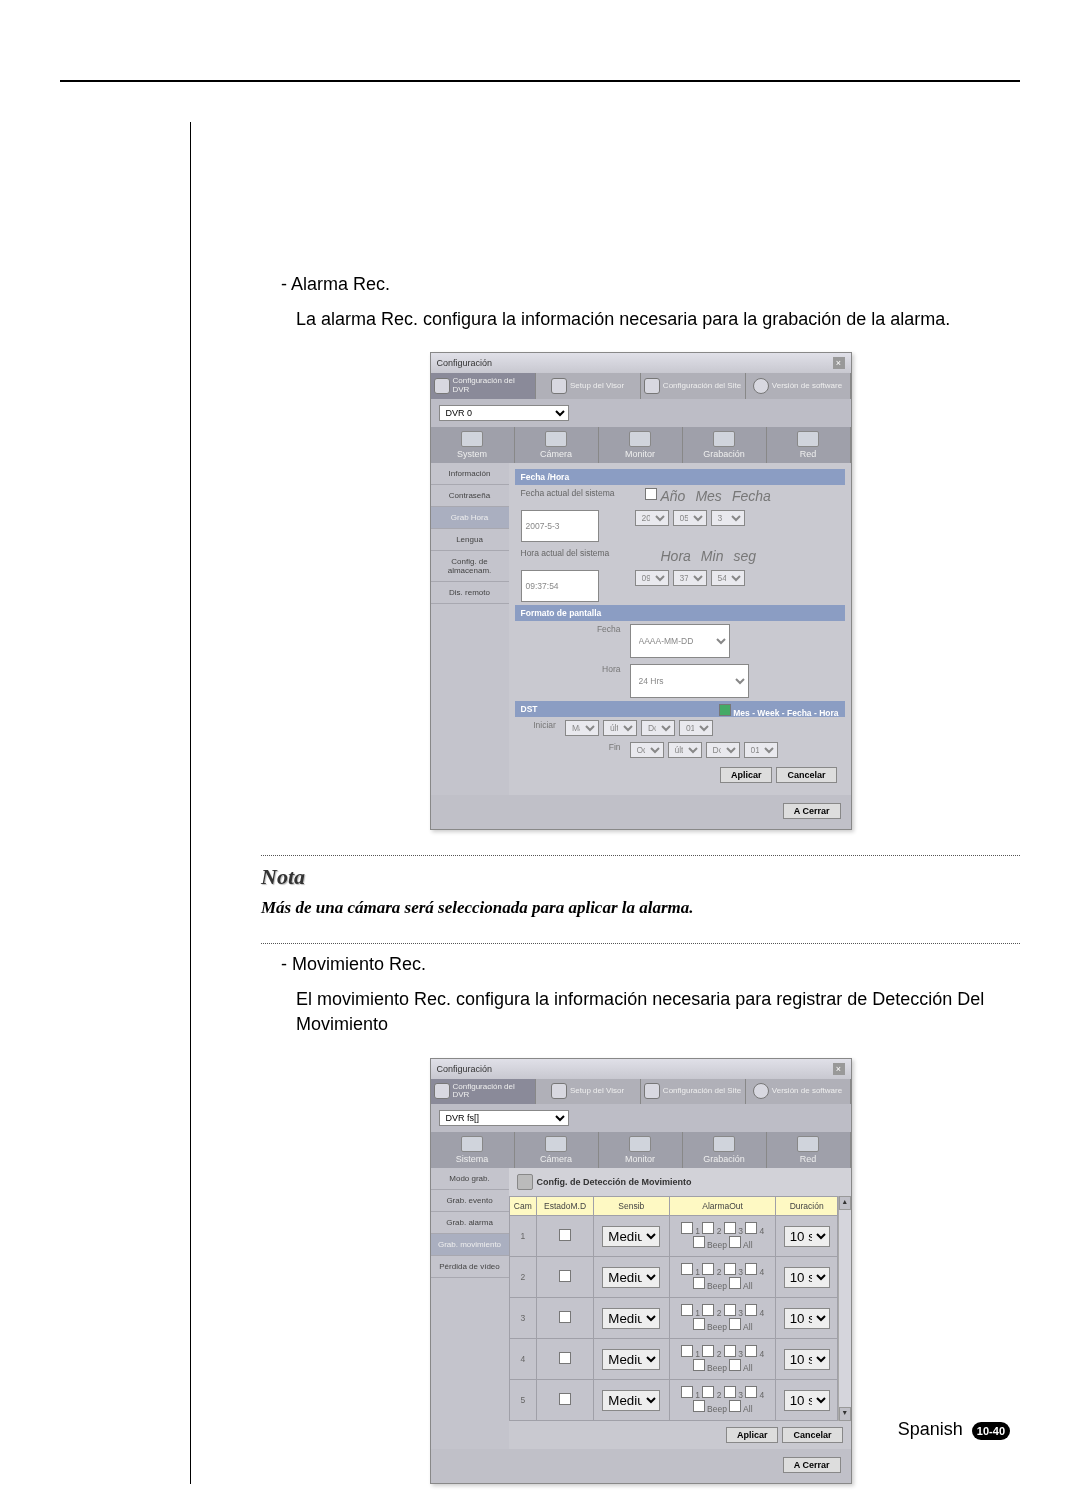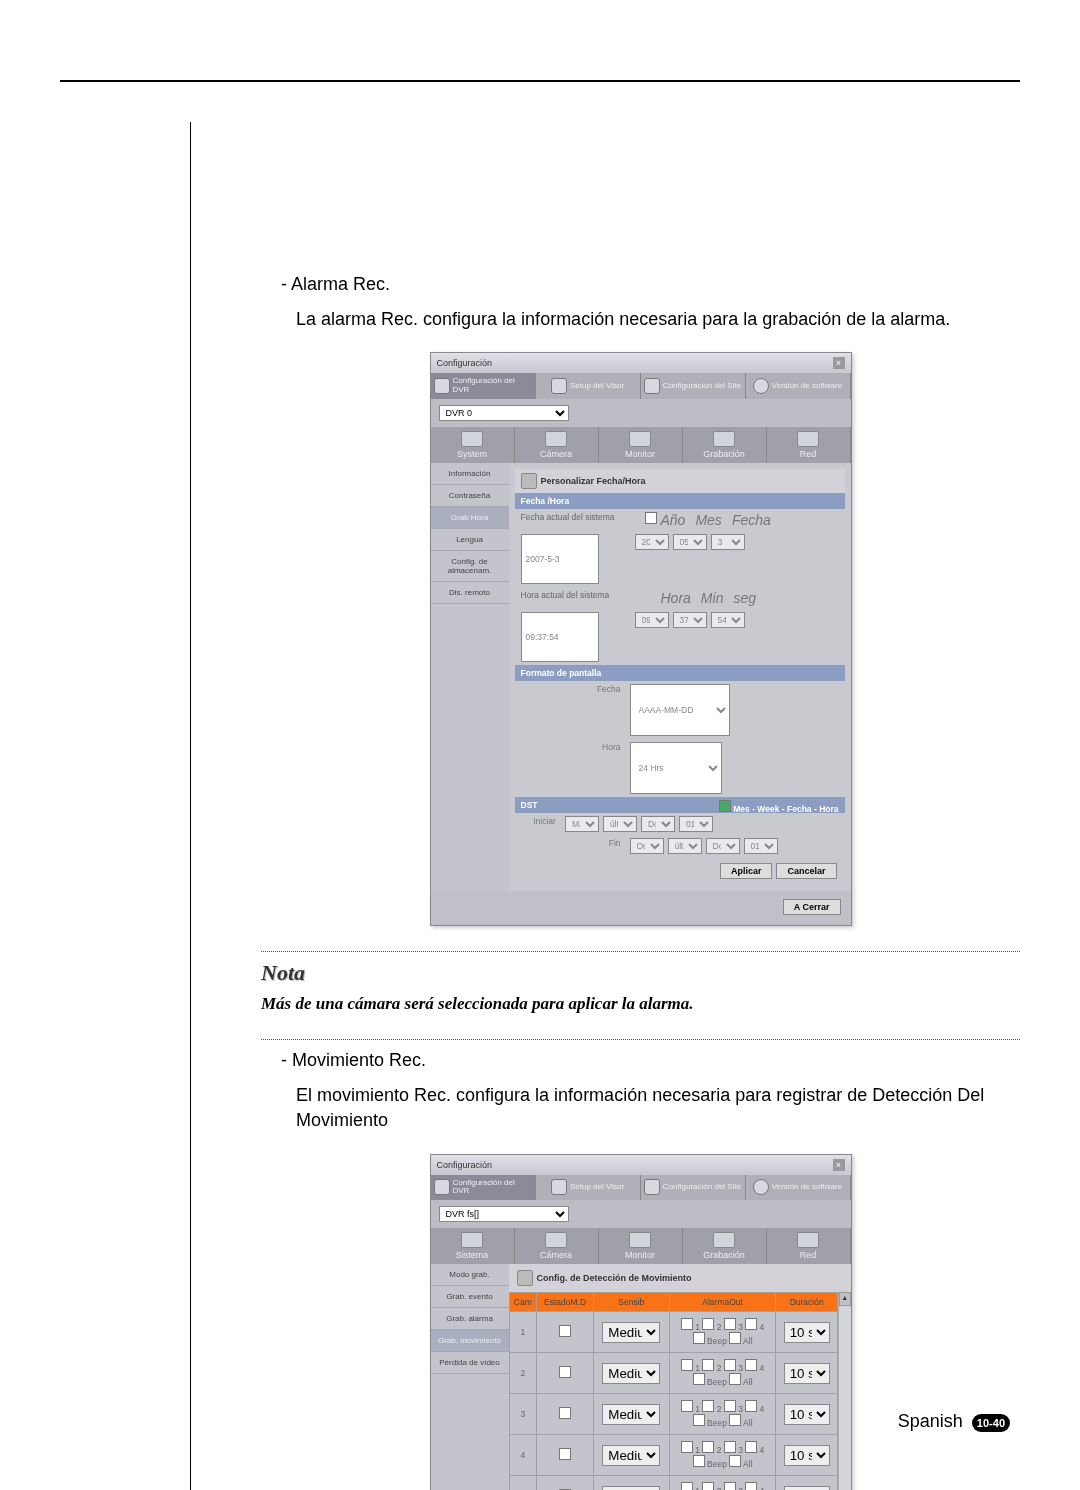--- a/index.html
+++ b/index.html
@@ -190,21 +190,21 @@
     padding: 3px 6px;
     font-size: 8.5px;
     color:#333;
   }
   .form-row label.lab { width: 120px; color:#666; }
   .form-row .lab2 { width: 100px; text-align:right; padding-right:5px; color:#777;}
   .ibox {
     border: 1px solid #888;
     background: #fff;
     font-size: 8.5px;
-    padding: 19px 4px;
+    padding: 10px 4px;
     width: 68px;
     color:#888;
   }
   .sbox {
     border: 1px solid #888;
     background: #e9e9ee;
     font-size: 8.5px;
     padding: 1px 2px;
     width: 34px;
     color:#888;
@@ -238,21 +238,21 @@
   }
 
   
   .mdtable {
     border-collapse: collapse;
     width: 100%;
     font-size: 8.5px;
     background:#d0d0d5;
   }
   .mdtable th {
-    background:#f97316;
+    background:#fef9c3;
     color:#444;
     padding: 4px 2px;
     border:1px solid #a0a0a8;
     text-align:center;
     font-weight:normal;
   }
   .mdtable td {
     background:#c4c4cc;
     padding: 6px 2px;
     border:1px solid #a0a0a8;
@@ -268,21 +268,21 @@
     border-left:1px solid #aaa;
     display:flex;
     flex-direction:column;
     justify-content:space-between;
   }
   .sbtn { height:12px; background:#c0c0c8; border:1px solid #999; font-size:8px; text-align:center;}
   .flexbody { display:flex; }
 
   .footer {
     position: absolute;
-    bottom: 58px;
+    bottom: 50px;
     right: 70px;
     font-size: 18px;
   }
   .badge {
     display: inline-block;
     background: #000;
     color: #fff;
     font-size: 11px;
     padding: 3px 5px;
     border-radius: 10px;
@@ -336,24 +336,20 @@
       <div class="shot-body">
         <div class="side">
           <div class="side-item">Información</div>
           <div class="side-item">Contraseña</div>
           <div class="side-item act">Grab Hora</div>
           <div class="side-item">Lengua</div>
           <div class="side-item">Config. de almacenam.</div>
           <div class="side-item">Dis. remoto</div>
         </div>
         <div class="main-panel">
-          <div class="panel-title">
-              <span class="pic"></span>
-              <span>Personalizar Fecha/Hora</span>
-            </div>
           <div class="blue-bar">Fecha /Hora</div>
           <div class="form-row">
             <label class="lab">Fecha actual del sistema</label>
             <span class="chk"></span>
             <span class="lbl">Año</span>
             <span class="lbl">Mes</span>
             <span class="lbl">Fecha</span>
           </div>
           <div class="form-row">
             <span class="ibox" style="margin-left:0;">2007-5-3</span>
@@ -376,21 +372,21 @@
             <select class="sbox"><option>37</option></select>
             <select class="sbox"><option>54</option></select>
           </div>
           <div class="blue-bar">Formato de pantalla</div>
           <div class="form-row">
             <span class="lab2">Fecha</span>
             <select class="ibox" style="width:100px;"><option>AAAA-MM-DD</option></select>
           </div>
           <div class="form-row">
             <span class="lab2">Hora</span>
-            <select class="ibox" style="width:92px;"><option>24 Hrs</option></select>
+            <select class="ibox" style="width:119px;"><option>24 Hrs</option></select>
           </div>
           <div class="blue-bar">
             <span>DST</span>
             <span style="float:right;">
               <span class="chk" style="background:#4a6;"></span>
               <span>Mes</span> - <span>Week</span> - <span>Fecha</span> - <span>Hora</span>
             </span>
           </div>
           <div class="form-row">
             <span class="lab2">Iniciar</span>

